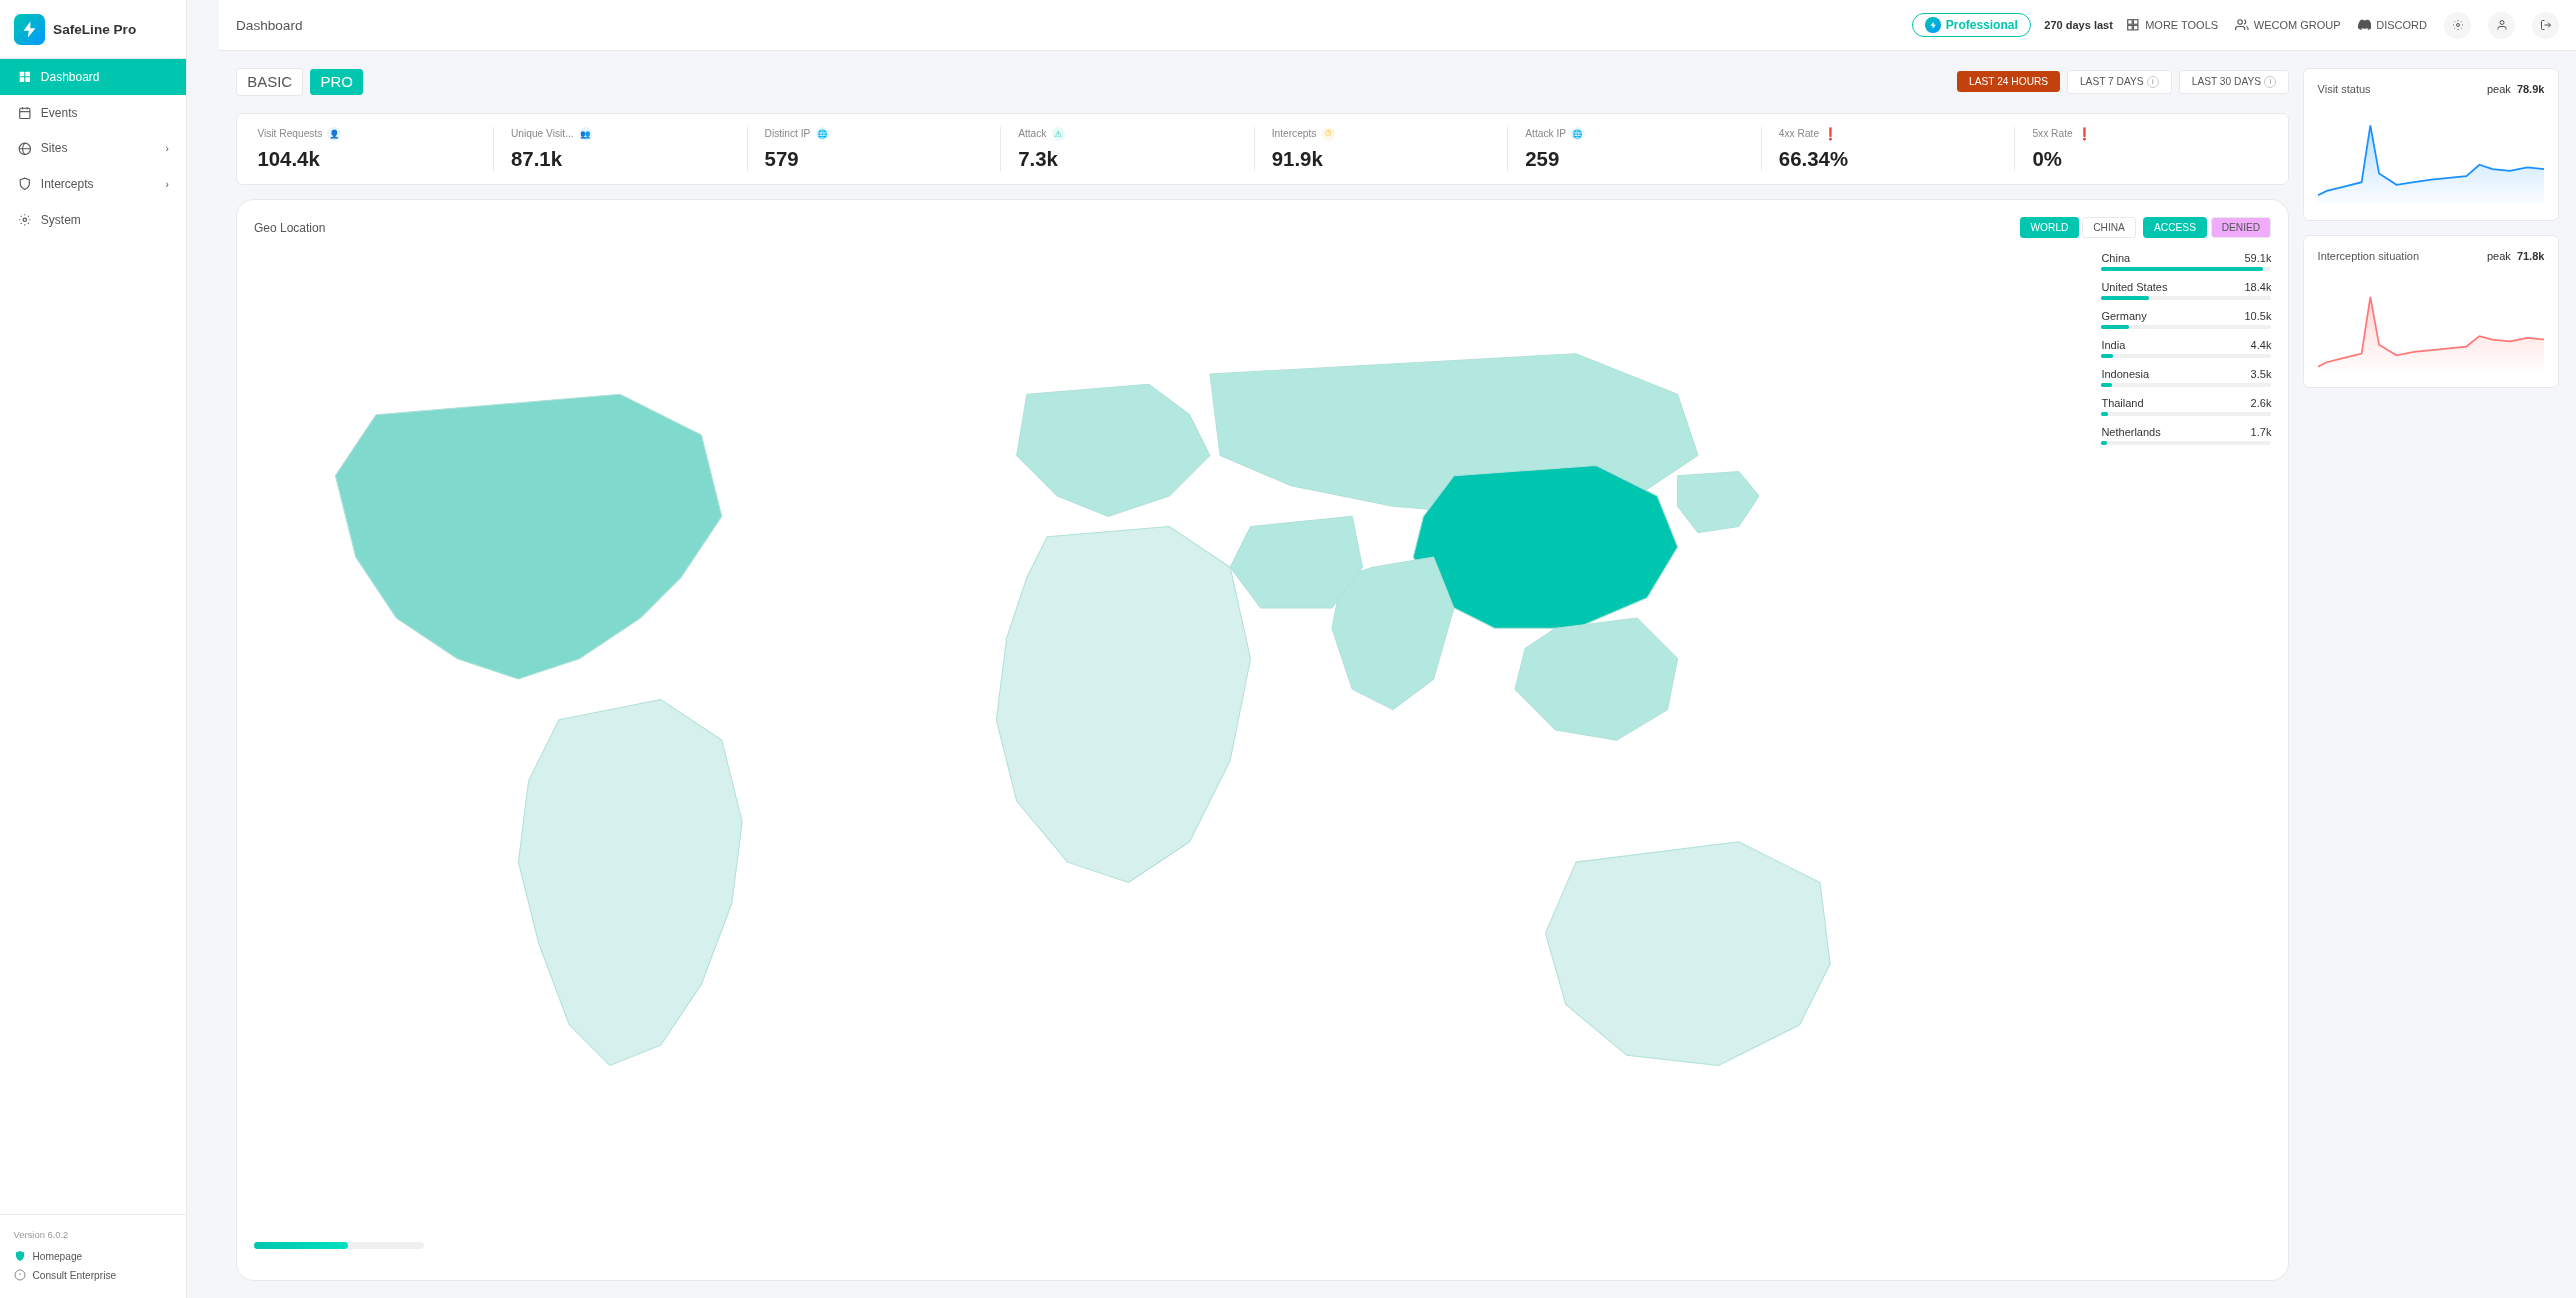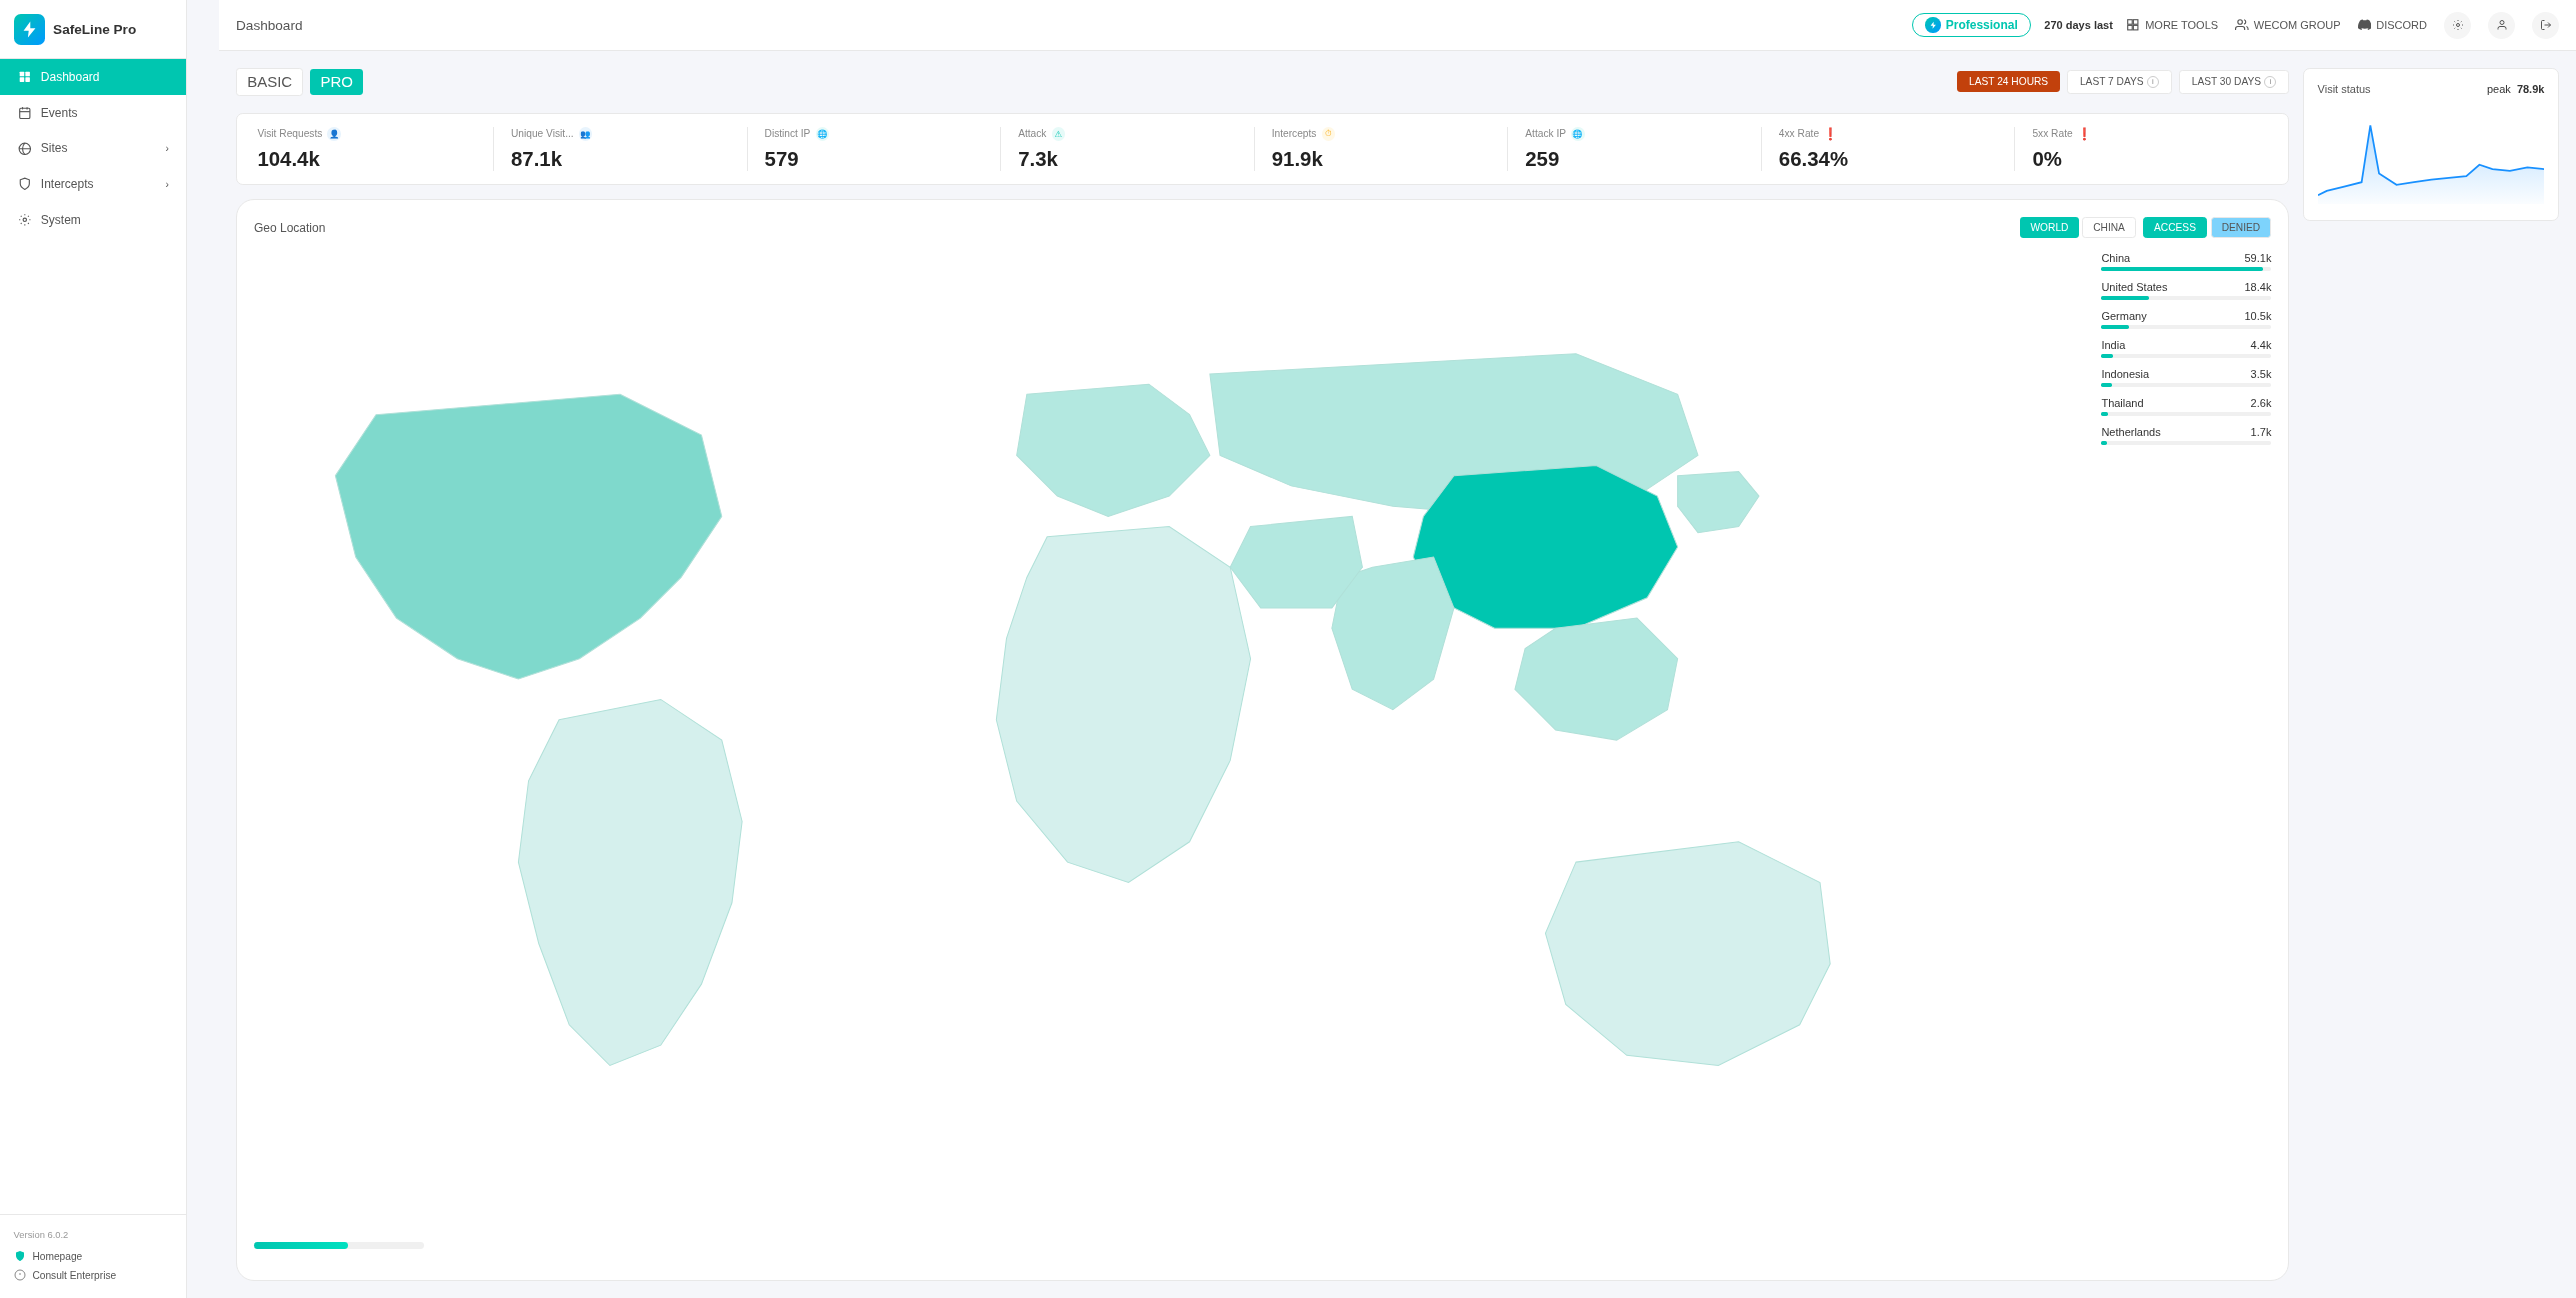--- a/index.html
+++ b/index.html
@@ -66,21 +66,21 @@
 
     
     .geo-section { background: #fff; border-radius: 18px; border: 0.9px solid #e8e8e8; padding: 17px; flex: 1; }
     .geo-header { display: flex; align-items: center; justify-content: space-between; margin-bottom: 13.6px; }
     .geo-title { font-size: 12px; color: #555; font-weight: 500; }
     .geo-btn-group { display: flex; gap: 3.4px; }
     .geo-btn { padding: 4.3px 10.2px; border-radius: 3.4px; font-size: 10.2px; cursor: pointer; }
     .geo-btn.active-teal { background: #00c6b0; color: white; border: none; }
     .geo-btn.inactive-outline { background: #fff; color: #555; border: 0.9px solid #e8e8e8; }
     .geo-btn.active-outline { background: #00c6b0; color: white; border: 0.9px solid #00c6b0; }
-    .geo-btn.denied-btn { background: #7dd3fc; color: #555; border: 0.9px solid #e8e8e8; }
+    .geo-btn.denied-btn { background: #f0abfc; color: #555; border: 0.9px solid #e8e8e8; }
     .geo-content { display: flex; gap: 17px; }
     .map-area { flex: 1; min-height: 324px; display: flex; align-items: center; justify-content: center; position: relative; }
     .country-list { width: 170px; display: flex; flex-direction: column; gap: 10.2px; }
     .country-item { display: flex; flex-direction: column; gap: 3.4px; }
     .country-row { display: flex; align-items: center; justify-content: space-between; }
     .country-name { font-size: 11px; color: #333; }
     .country-value { font-size: 11px; color: #333; font-weight: 500; }
     .country-bar-bg { height: 3.4px; background: #f0f0f0; border-radius: 1.7px; }
     .country-bar { height: 3.4px; background: #00c6b0; border-radius: 1.7px; }
     .progress-bar-container { background: #f0f0f0; height: 6.8px; border-radius: 3.4px; margin-top: 6.8px; width: 170px; }
@@ -476,18 +476,41 @@
                 </linearGradient>
               </defs>
 
               <path d="M0,100 L10,95 L30,90 L50,85 L60,20 L70,75 L90,88 L110,85 L130,82 L150,80 L170,78 L185,65 L200,70 L220,72 L240,68 L260,70 L260,110 L0,110 Z" fill="url(#blueGrad)"></path>
 
               <polyline points="0,100 10,95 30,90 50,85 60,20 70,75 90,88 110,85 130,82 150,80 170,78 185,65 200,70 220,72 240,68 260,70" fill="none" stroke="#1890ff" stroke-width="2"></polyline>
             </svg>
           </div>
         </div>
 
+        <div class="visit-card">
+          <div class="visit-header">
+            <span class="visit-title">Interception situation</span>
+            <span class="visit-peak">
+              <span>peak</span>&nbsp;
+              <span class="peak-value">71.8k</span>
+            </span>
+          </div>
+          <div class="chart-area">
+            <svg viewBox="0 0 260 110" class="chart-svg">
+              <defs>
+                <linearGradient id="redGrad" x1="0" y1="0" x2="0" y2="1">
+                  <stop offset="0%" stop-color="#ff7875" stop-opacity="0.3"></stop>
+                  <stop offset="100%" stop-color="#ff7875" stop-opacity="0.02"></stop>
+                </linearGradient>
+              </defs>
+
+              <path d="M0,105 L10,100 L30,95 L50,90 L60,25 L70,80 L90,92 L110,88 L130,86 L150,84 L170,82 L185,70 L200,74 L220,76 L240,72 L260,74 L260,110 L0,110 Z" fill="url(#redGrad)"></path>
+
+              <polyline points="0,105 10,100 30,95 50,90 60,25 70,80 90,92 110,88 130,86 150,84 170,82 185,70 200,74 220,76 240,72 260,74" fill="none" stroke="#ff7875" stroke-width="2"></polyline>
+            </svg>
+          </div>
+        </div>
 
       </div>
     </div>
   </div>
 </div>
 
 
 </body></html>

